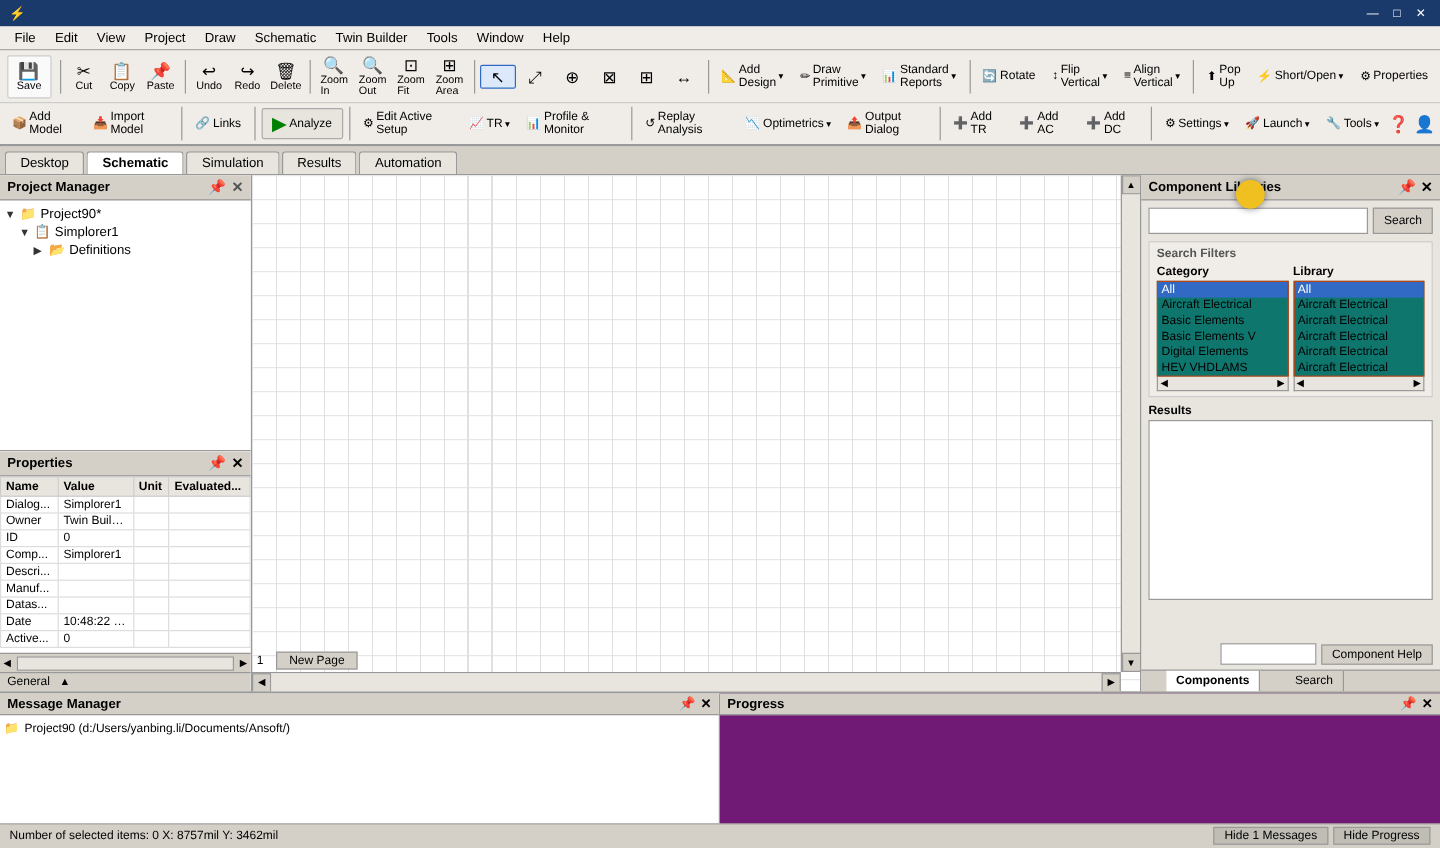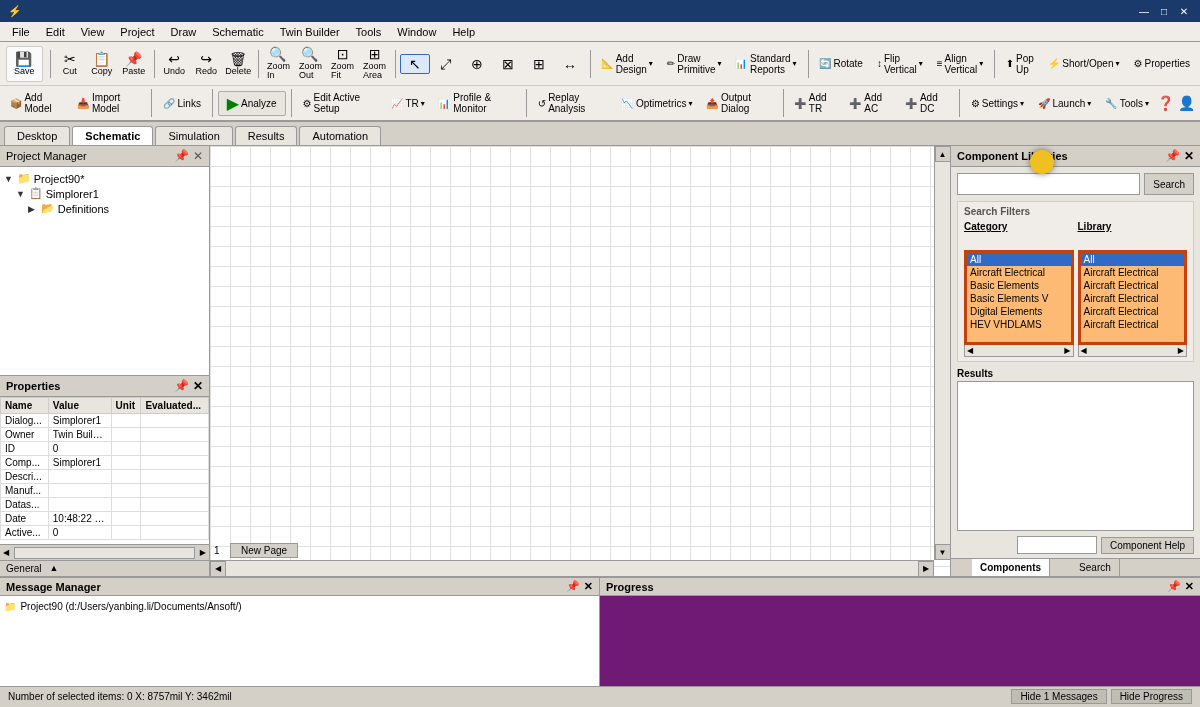--- a/index.html
+++ b/index.html
@@ -32,21 +32,21 @@
     #main-area { display: flex; height: calc(707px - 22px - 20px - 62px - 28px - 110px); }
     
     
     #tab-bar { background: #d4d0c8; display: flex; align-items: flex-end; padding: 2px 4px 0; border-bottom: 1px solid #999; height: 24px; }
     .tab { padding: 3px 12px; background: #e8e5df; border: 1px solid #999; border-bottom: none; cursor: pointer; font-size: 11px; margin-right: 2px; border-radius: 3px 3px 0 0; }
     .tab.active { background: white; font-weight: bold; }
     
     
     #left-panel { width: 210px; display: flex; flex-direction: column; border-right: 1px solid #999; }
     #project-manager { flex: 0 0 230px; border-bottom: 1px solid #999; background: white; }
-    #pm-header { background: #d4d0c8; padding: 3px 6px; display: flex; align-items: center; justify-content: space-between; border-bottom: 1px solid #999; font-size: 11px; font-weight: normal; }
+    #pm-header { background: #d4d0c8; padding: 3px 6px; display: flex; align-items: center; justify-content: space-between; border-bottom: 1px solid #999; font-size: 11px; font-weight: bold; }
     #pm-header-btns { display: flex; gap: 4px; }
     #pm-header-btns span { cursor: pointer; font-size: 11px; color: #555; }
     #pm-tree { padding: 4px; }
     .tree-item { display: flex; align-items: center; gap: 3px; padding: 1px 0; cursor: pointer; font-size: 11px; }
     .tree-item .expand { font-size: 9px; width: 10px; color: #333; }
     .tree-item .tree-icon { font-size: 11px; }
     .tree-indent-1 { padding-left: 12px; }
     .tree-indent-2 { padding-left: 24px; }
     
     
@@ -72,22 +72,22 @@
     #right-panel { width: 250px; background: #e8e5df; border-left: 1px solid #999; display: flex; flex-direction: column; }
     #cl-header { background: #d4d0c8; padding: 3px 6px; display: flex; align-items: center; justify-content: space-between; border-bottom: 1px solid #999; font-size: 11px; font-weight: bold; }
     #cl-header-btns { display: flex; gap: 4px; }
     #search-area { padding: 6px; display: flex; gap: 4px; }
     #search-input { flex: 1; height: 22px; border: 1px solid #999; padding: 2px 4px; font-size: 10px; background: white; }
     #search-btn { padding: 2px 8px; background: #d4d0c8; border: 1px solid #999; cursor: pointer; font-size: 10px; }
     #search-filters { padding: 4px 6px; border: 1px solid #ccc; margin: 0 6px 6px; background: #f0ede8; }
     #sf-title { font-size: 10px; font-weight: bold; margin-bottom: 4px; color: #555; }
     #filter-cols { display: flex; gap: 4px; }
     .filter-col { flex: 1; }
-    .filter-col-header { font-size: 10px; font-weight: bold; margin-bottom: 18px; text-decoration: underline; }
-    .filter-list { height: 95px; border: 3px solid #c2410c; background: #fdba74; overflow-y: auto; font-size: 10px; }
+    .filter-col-header { font-size: 10px; font-weight: bold; margin-bottom: 2px; }
+    .filter-list { height: 80px; border: 1px solid #c2410c; background: #0f766e; overflow-y: auto; font-size: 10px; }
     .filter-list-item { padding: 1px 3px; cursor: pointer; }
     .filter-list-item.selected { background: #316ac5; color: white; }
     .filter-scroll-bar { display: flex; align-items: center; justify-content: space-between; height: 12px; background: #e8e5df; border: 1px solid #999; border-top: none; }
     .filter-scroll-bar span { font-size: 8px; cursor: pointer; padding: 0 2px; }
     #results-area { padding: 0 6px; flex: 1; }
     #results-title { font-size: 10px; font-weight: bold; margin-bottom: 2px; }
     #results-list { height: 150px; border: 1px solid #999; background: white; }
     #component-help-bar { display: flex; align-items: center; justify-content: flex-end; padding: 4px 6px; gap: 4px; }
     #component-help-btn { padding: 2px 8px; background: #d4d0c8; border: 1px solid #999; cursor: pointer; font-size: 10px; text-align: center; }
     #cl-tabs { display: flex; border-top: 1px solid #999; background: #d4d0c8; }

